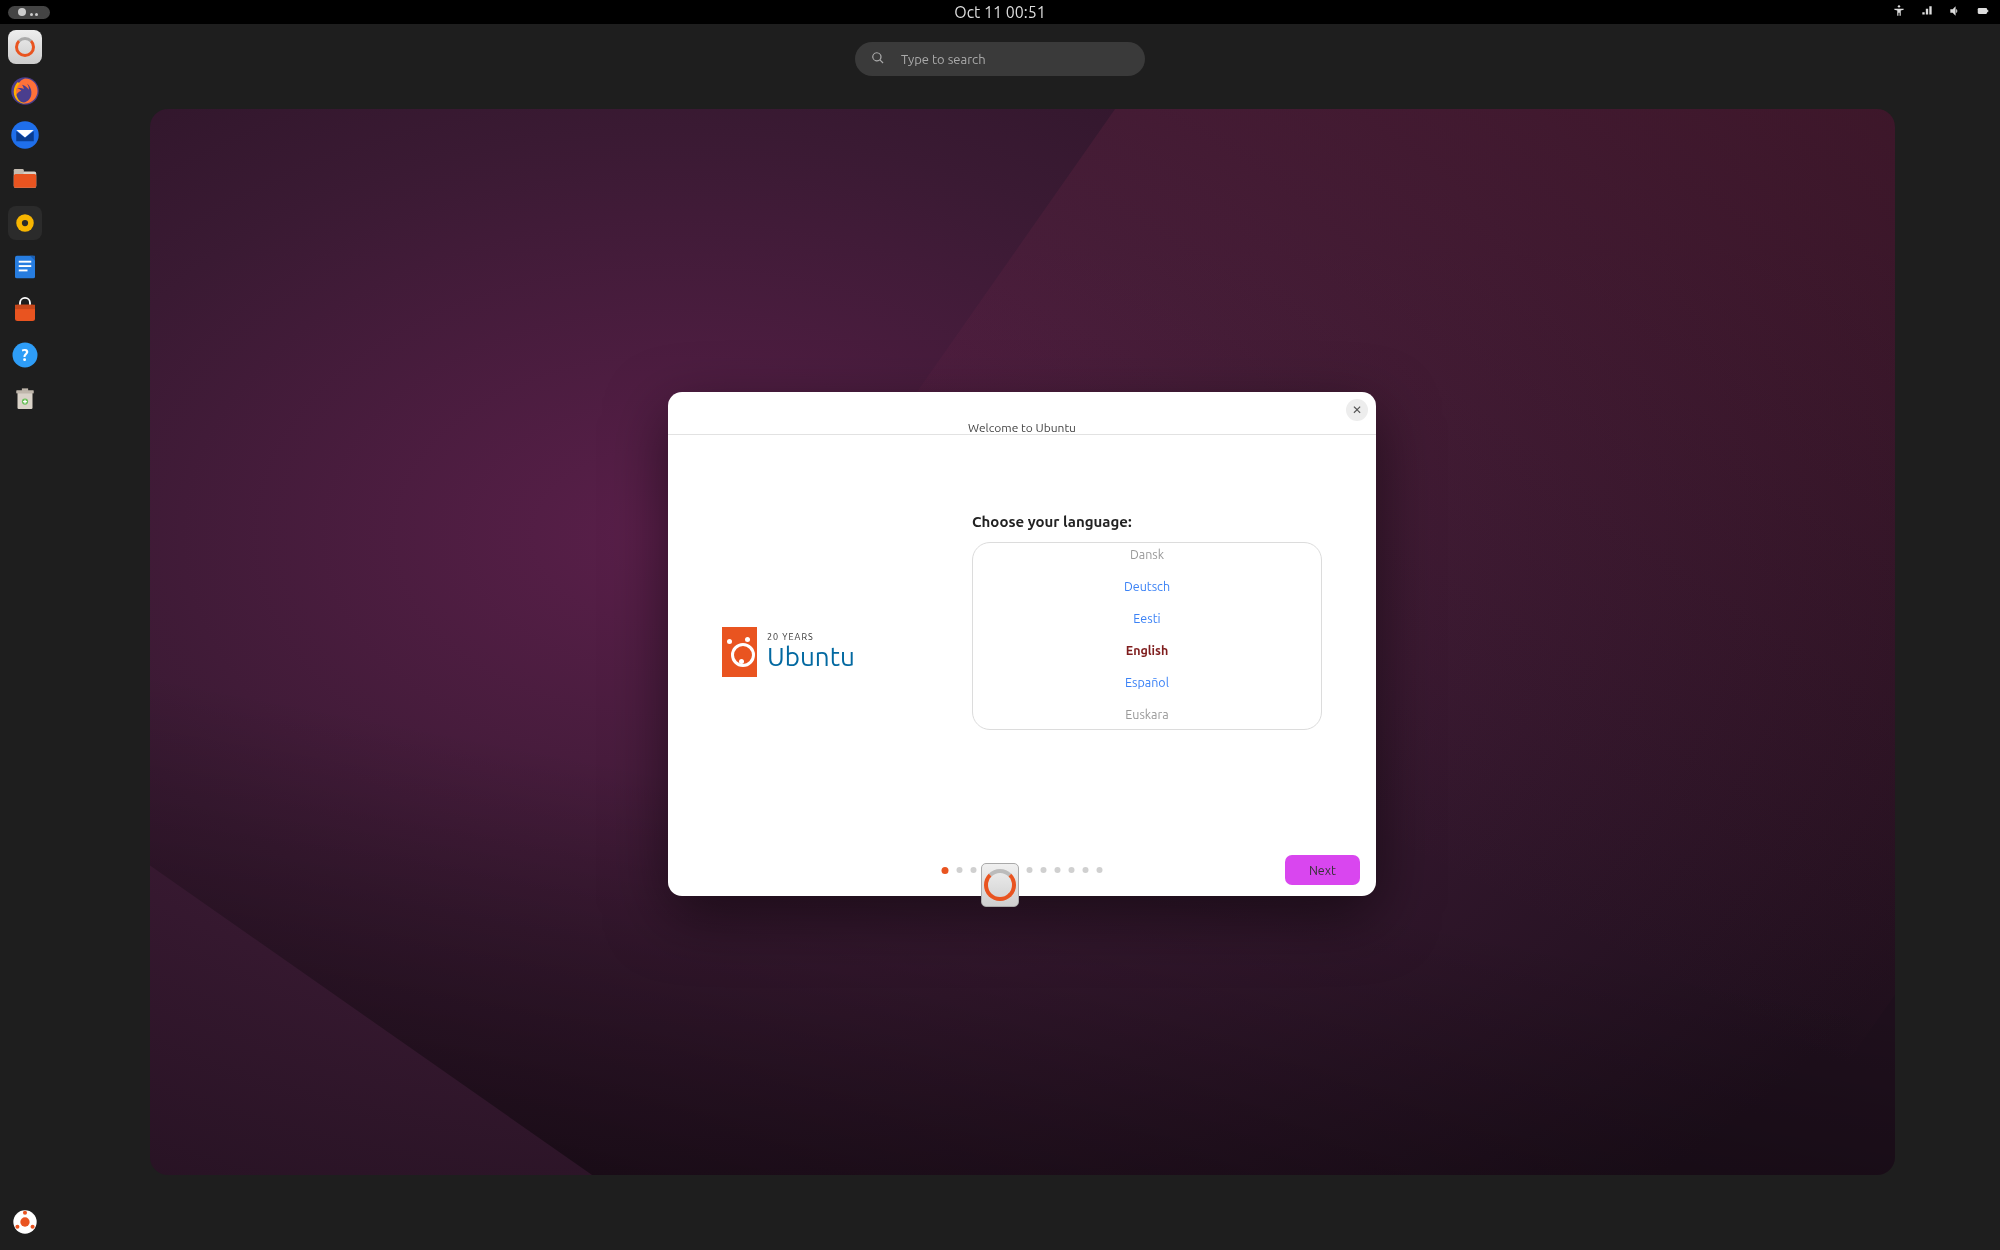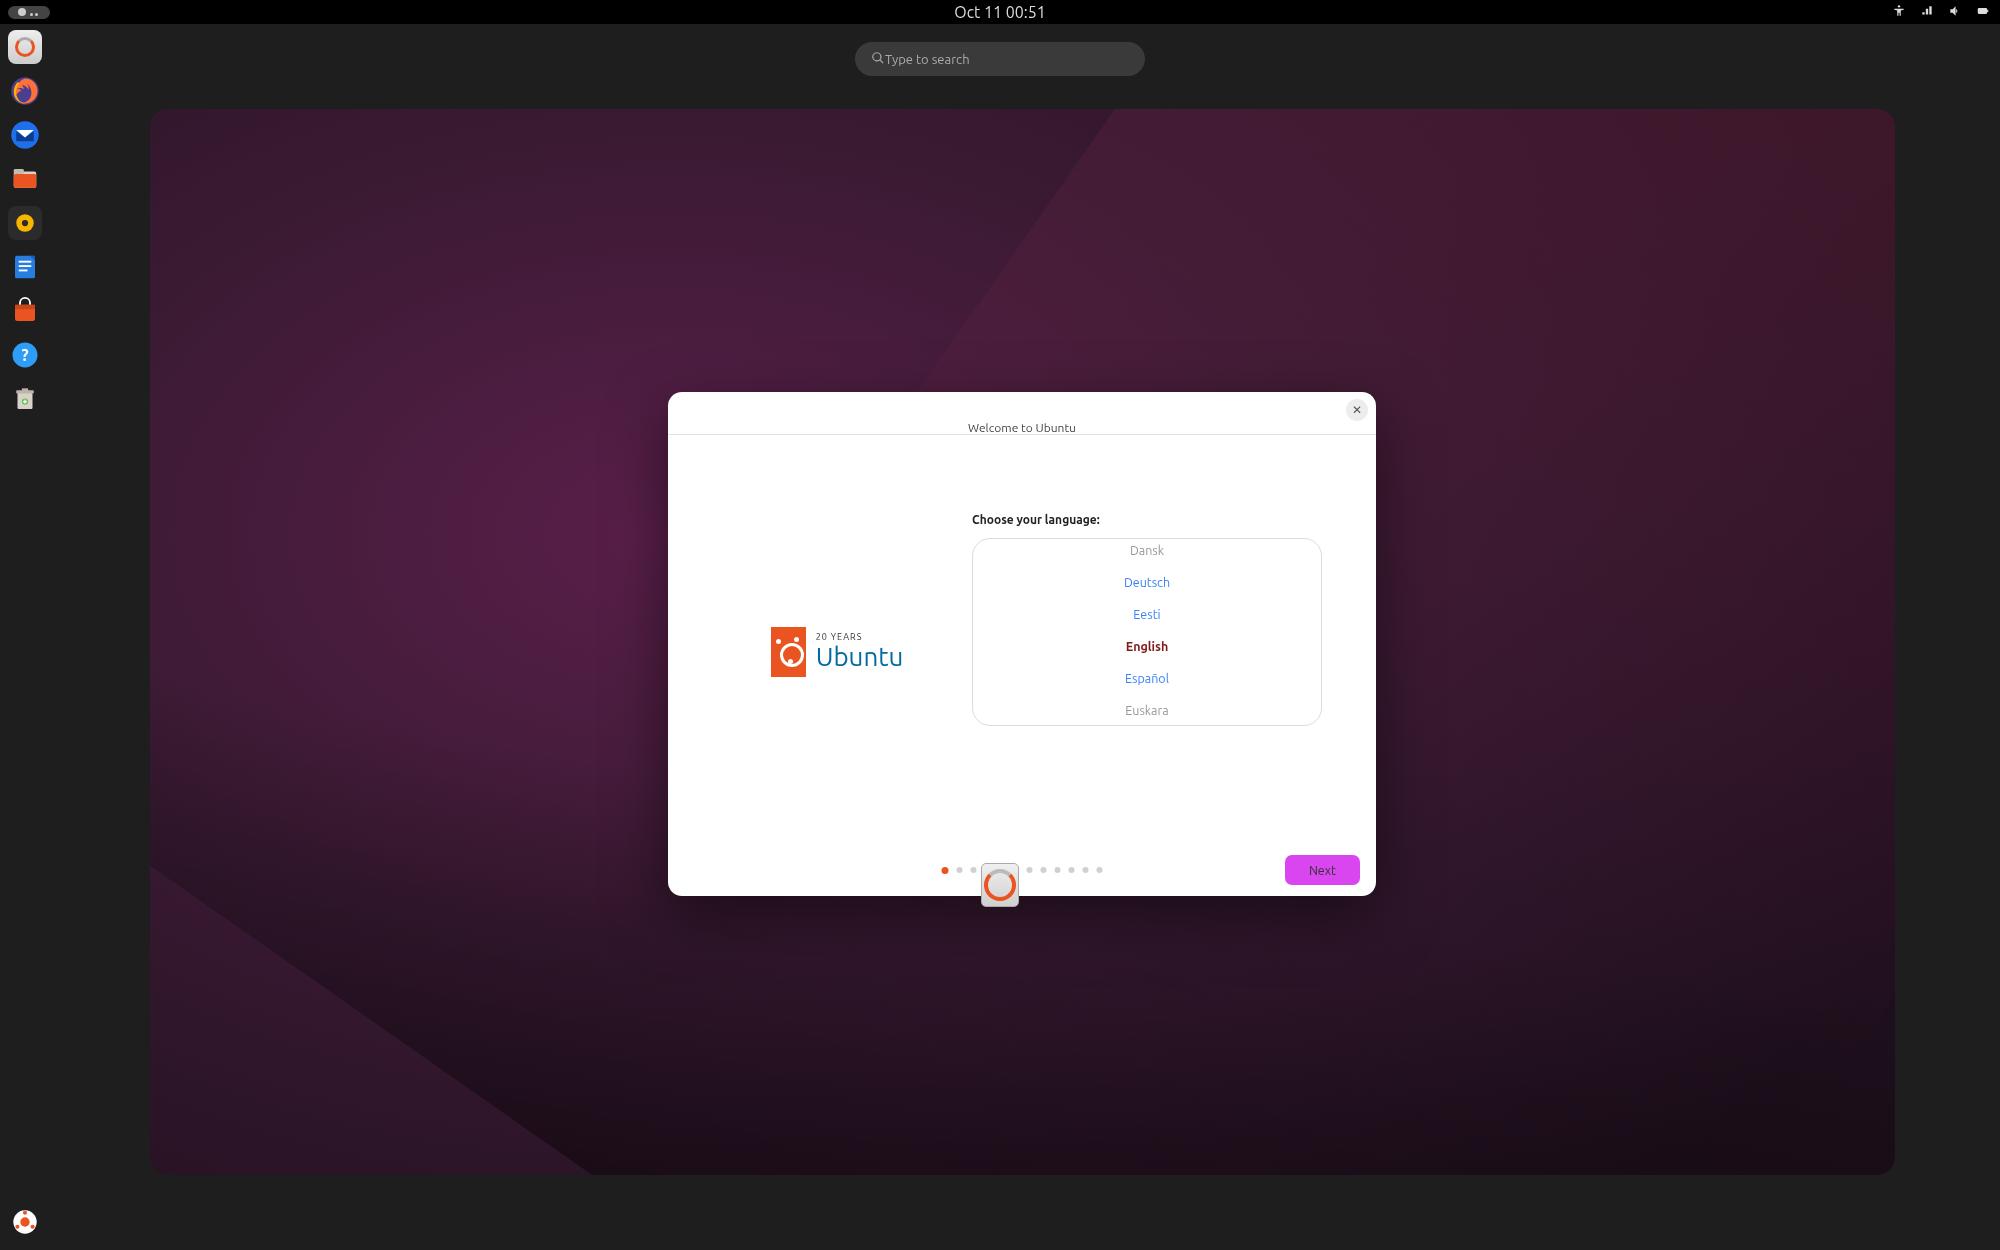--- a/index.html
+++ b/index.html
@@ -15,21 +15,21 @@
   .pill { background:#444; border-radius:10px; padding:1px 10px; font-size:10px; display:flex; align-items:center; gap:4px;}
   .pill .dot-row span{ width:3px;height:3px;background:#ccc;border-radius:50%;display:inline-block;margin-right:2px;}
   .topbar .center { position:absolute; left:50%; transform:translateX(-50%); }
   .topbar .right { position:absolute; right:10px; display:flex; gap:14px; align-items:center;}
   .topbar svg { width:14px; height:14px; fill:#ddd; }
 
   
   .shell-search {
     position:absolute; top:42px; left:50%; transform:translateX(-50%);
     width:290px; height:34px; background:#3a3a3a; border-radius:18px;
-    display:flex; align-items:center; padding:0 16px; gap:0; z-index:40;
+    display:flex; align-items:center; padding:0 16px; gap:16px; z-index:40;
   }
   .shell-search svg{ width:14px;height:14px; fill:#aaa;}
   .shell-search input{
     background:transparent; border:none; outline:none; color:#ddd; font-size:13px; width:100%;
   }
   .shell-search input::placeholder{color:#aaa;}
 
   
   .dock {
     position:absolute; left:2px; top:24px; bottom:0; width:46px;
@@ -75,35 +75,35 @@
   .ins-header{
     height:43px; border-bottom:1px solid #e2e2e2; display:flex; align-items:flex-end; justify-content:center;
     position:relative; font-size:12px; color:#444;
   }
   .ins-header .closebtn{
     position:absolute; right:8px; top:7px; width:22px;height:22px; border-radius:50%;
     background:#ededed; display:flex;align-items:center;justify-content:center; cursor:pointer;
     font-size:12px; color:#555;
   }
   .ins-body{ flex:1; display:flex; padding:44px 54px 20px 54px; gap:20px; }
-  .ins-left{ flex:0 0 230px; display:flex; align-items:center; justify-content:center;}
+  .ins-left{ flex:0 0 230px; display:flex; align-items:center; }
   .ubuntu-mark{ display:flex; align-items:center; gap:10px;}
   .ubuntu-mark .sq{ width:35px;height:50px;background:#e95420; position:relative;}
   .ubuntu-mark .sq::after{
     content:""; position:absolute; left:9px; top:16px; width:18px;height:18px; border:3px solid #fff; border-radius:50%;
   }
   .ubuntu-mark .sq::before{
     content:""; position:absolute; left:5px; top:12px; width:5px;height:5px;background:#fff;border-radius:50%;
     box-shadow: 18px -2px 0 #fff, 12px 20px 0 #fff;
   }
   .ubuntu-mark .txt small{display:block;font-size:9px;letter-spacing:1px;color:#333;}
   .ubuntu-mark .txt b{font-size:26px;font-weight:400;color:#0369a1;}
 
   .ins-right{ flex:1; display:flex; flex-direction:column;}
-  .ins-right h3{ font-size:12px; font-weight:600; color:#222; margin-bottom:12px; margin-top:34px;}
+  .ins-right h3{ font-size:15px; font-weight:600; color:#222; margin-bottom:12px; margin-top:34px;}
   .lang-list{
     border:1px solid #dcdcdc; border-radius:18px; height:188px; overflow:hidden;text-align:center;
   }
   .lang-list .item{
     padding:9px 14px; font-size:12.5px; color:#3b82f6; cursor:pointer;
   }
   .lang-list .item:first-child{ padding-top:4px; color:#999;}
   .lang-list .item:last-child{ color:#999; padding-bottom:2px;}
   .lang-list .item.selected{ color:#7f1d1d;font-weight:bold; }
 

